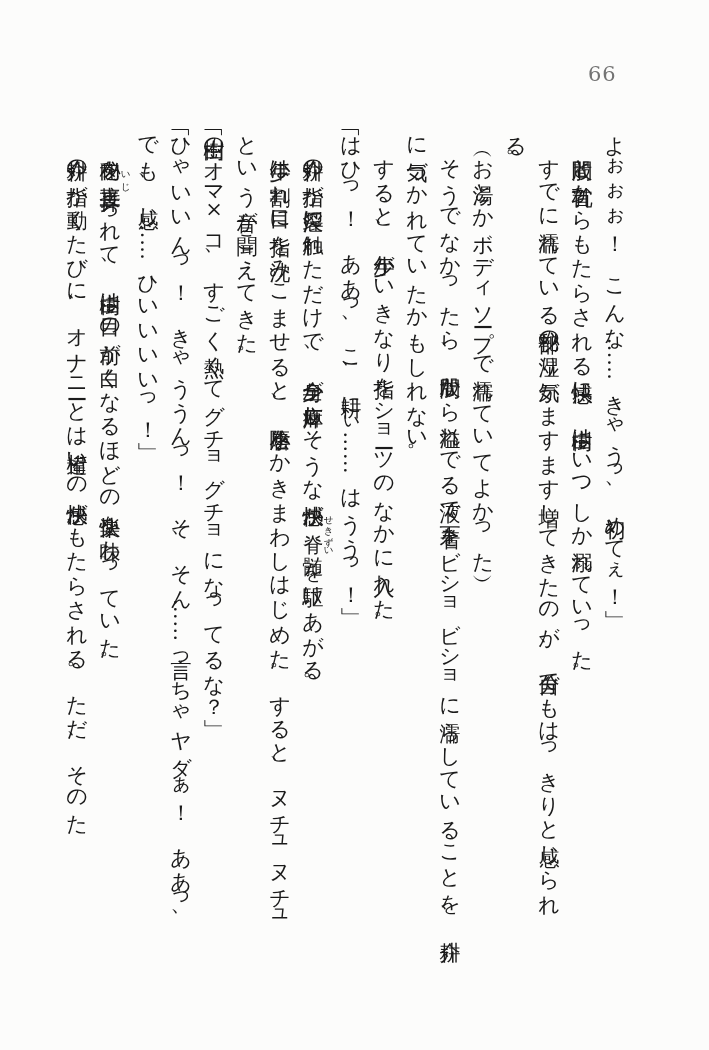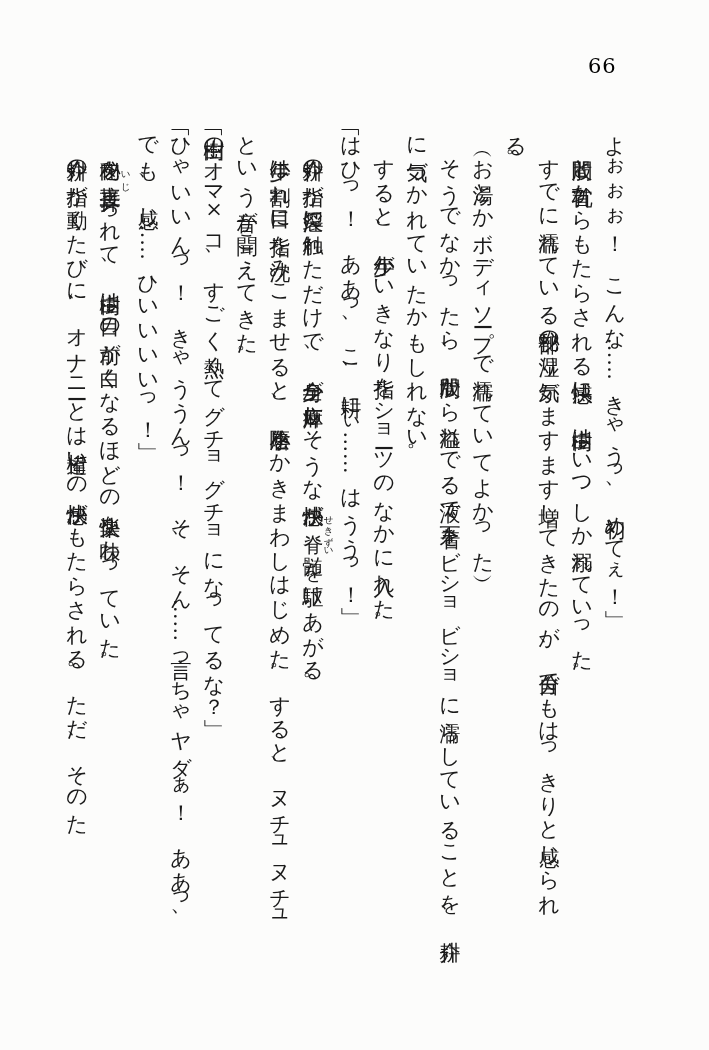--- a/index.html
+++ b/index.html
@@ -9,24 +9,24 @@
     height: 1050px;
     overflow: hidden;
   }
   body {
     position: relative;
     background: #fcfcfb;
     font-family: "DejaVu Serif", "Liberation Serif", serif;
   }
   .page-number {
     position: absolute;
-    top: 54px;
+    top: 62px;
     left: 588px;
     font-size: 21px;
-    color: #000000;
+    color: #737373;
     letter-spacing: 1px;
     font-family: "DejaVu Serif", "Liberation Serif", serif;
   }
   .text-block {
     position: absolute;
     top: 122px;
     right: 78px;
     height: 820px;
     writing-mode: vertical-rl;
     text-orientation: mixed;

